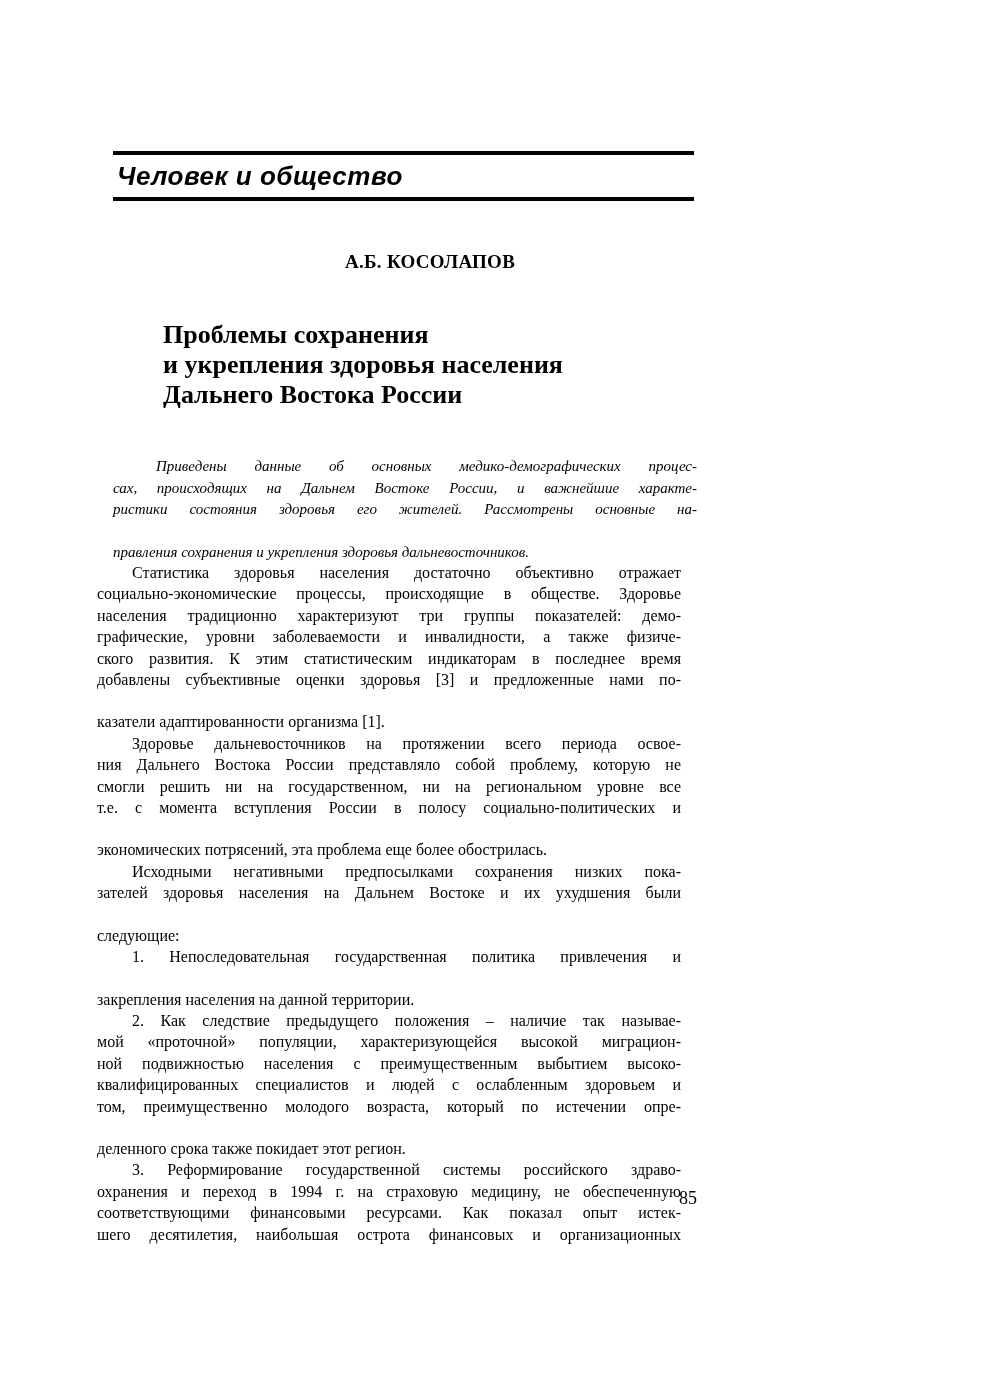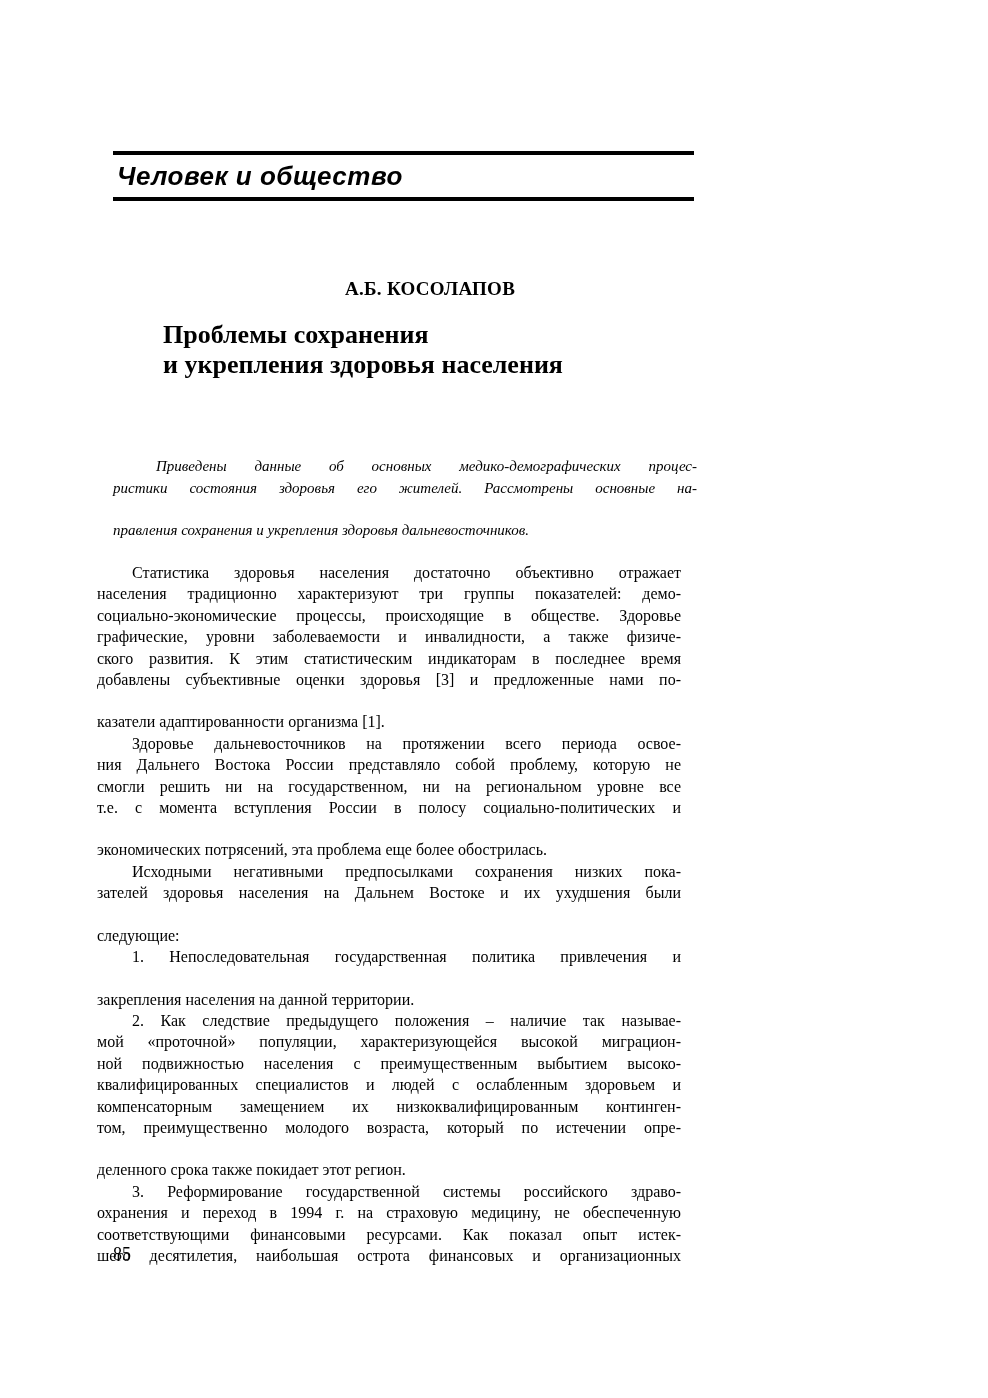--- a/index.html
+++ b/index.html
@@ -28,21 +28,20 @@
   }
   
   .author {
     position: absolute;
     left: 113px; top: 251px; width: 584px;
     padding-left: 50px;
     text-align: center;
     font-weight: bold;
     font-size: 19px; line-height: 22px;
     letter-spacing: 0.3px;
-    margin-top: 27px;
   }
   .title {
     position: absolute;
     left: 113px; top: 320px; width: 584px;
     padding-left: 50px;
     text-align: left;
     font-weight: bold;
     font-size: 26px; line-height: 30px;
   }
   
@@ -56,70 +55,71 @@
     position: absolute;
     left: 97px; top: 562px; width: 584px;
     font-size: 16px; line-height: 21.4px;
   }
   .tline { text-align: justify; text-align-last: justify; white-space: normal; }
   .tline.last { text-align: left; text-align-last: left; margin-top: 21px; }
   .tline.ind-body { text-indent: 35px; }
   .tline.ind-abs  { text-indent: 43px; }
   .page-number {
     position: absolute;
-    left: 113px; top: 1244px; width: 584px;
-    text-align: left;
+    left: 113px; top: 1188px; width: 584px;
+    text-align: right;
     font-size: 18px; line-height: 20px;
   }
 </style>
 </head>
 <body>
 
 <div class="page">
 
   <div class="rule rule-top"></div>
   <div class="section-title">Человек и общество</div>
   <div class="rule rule-bottom"></div>
 
   <div class="author">А.Б. КОСОЛАПОВ</div>
 
   <h1 class="title">
     <div>Проблемы сохранения</div>
     <div>и укрепления здоровья населения</div>
+    <div>Дальнего Востока России</div>
   </h1>
 
   <div class="abstract">
       <div class="tline ind-abs">Приведены данные об основных медико-демографических процес-</div>
+      <div class="tline">сах, происходящих на Дальнем Востоке России, и важнейшие характе-</div>
       <div class="tline">ристики состояния здоровья его жителей. Рассмотрены основные на-</div>
       <div class="tline last">правления сохранения и укрепления здоровья дальневосточников.</div>
     </div>
 
   <div class="body-text">
       <div class="tline ind-body">Статистика здоровья населения достаточно объективно отражает</div>
+      <div class="tline">социально-экономические процессы, происходящие в обществе. Здоровье</div>
       <div class="tline">населения традиционно характеризуют три группы показателей: демо-</div>
-      <div class="tline">социально-экономические процессы, происходящие в обществе. Здоровье</div>
       <div class="tline">графические, уровни заболеваемости и инвалидности, а также физиче-</div>
       <div class="tline">ского развития. К этим статистическим индикаторам в последнее время</div>
       <div class="tline">добавлены субъективные оценки здоровья [3] и предложенные нами по-</div>
       <div class="tline last">казатели адаптированности организма [1].</div>
       <div class="tline ind-body">Здоровье дальневосточников на протяжении всего периода освое-</div>
       <div class="tline">ния Дальнего Востока России представляло собой проблему, которую не</div>
       <div class="tline">смогли решить ни на государственном, ни на региональном уровне все</div>
       <div class="tline">т.е. с момента вступления России в полосу социально-политических и</div>
       <div class="tline last">экономических потрясений, эта проблема еще более обострилась.</div>
       <div class="tline ind-body">Исходными негативными предпосылками сохранения низких пока-</div>
       <div class="tline">зателей здоровья населения на Дальнем Востоке и их ухудшения были</div>
       <div class="tline last">следующие:</div>
       <div class="tline ind-body">1. Непоследовательная государственная политика привлечения и</div>
       <div class="tline last">закрепления населения на данной территории.</div>
       <div class="tline ind-body">2. Как следствие предыдущего положения – наличие так называе-</div>
       <div class="tline">мой «проточной» популяции, характеризующейся высокой миграцион-</div>
       <div class="tline">ной подвижностью населения с преимущественным выбытием высоко-</div>
       <div class="tline">квалифицированных специалистов и людей с ослабленным здоровьем и</div>
-      <div class="tline">компенсаторным замещением их низкоквалифицированным континген-</div>
       <div class="tline">том, преимущественно молодого возраста, который по истечении опре-</div>
       <div class="tline last">деленного срока также покидает этот регион.</div>
       <div class="tline ind-body">3. Реформирование государственной системы российского здраво-</div>
       <div class="tline">охранения и переход в 1994 г. на страховую медицину, не обеспеченную</div>
       <div class="tline">соответствующими финансовыми ресурсами. Как показал опыт истек-</div>
       <div class="tline">шего десятилетия, наибольшая острота финансовых и организационных</div>
     </div>
 
   <div class="page-number">85</div>
 

